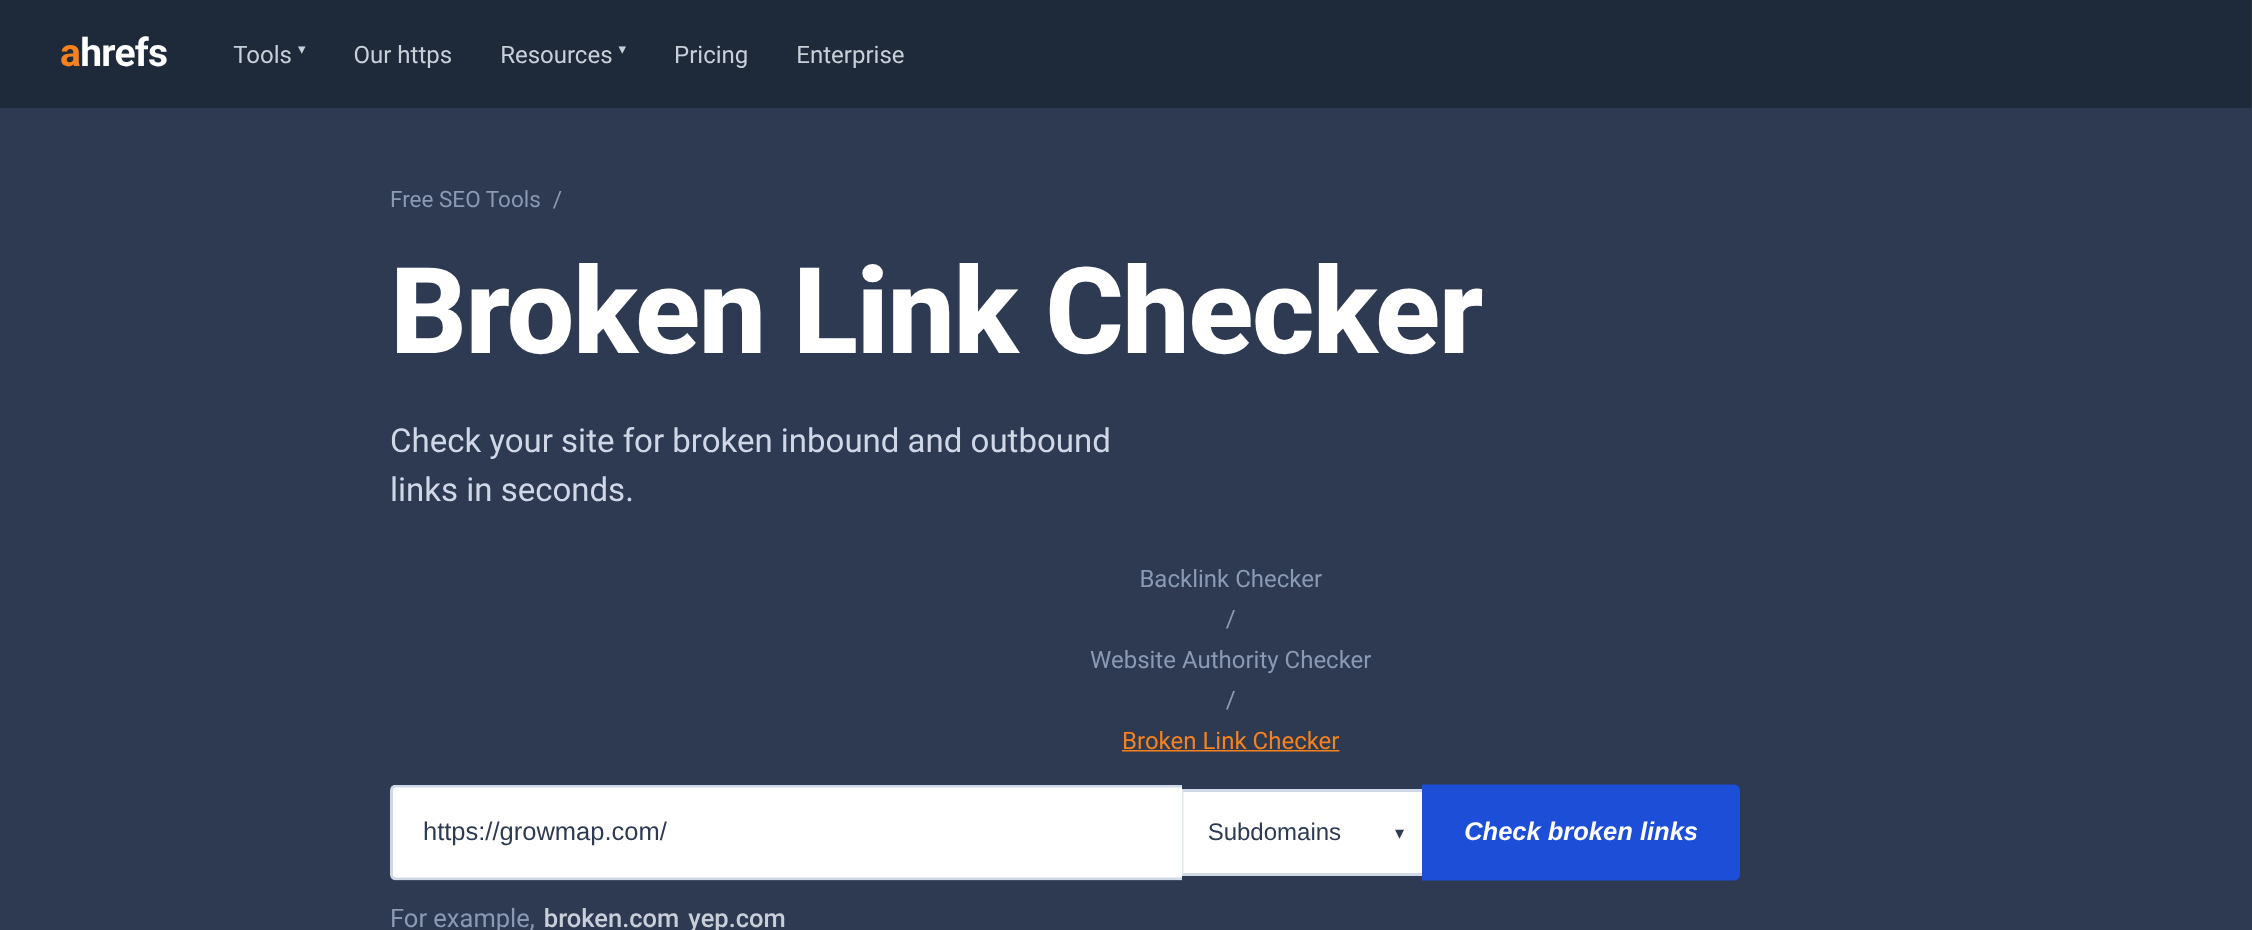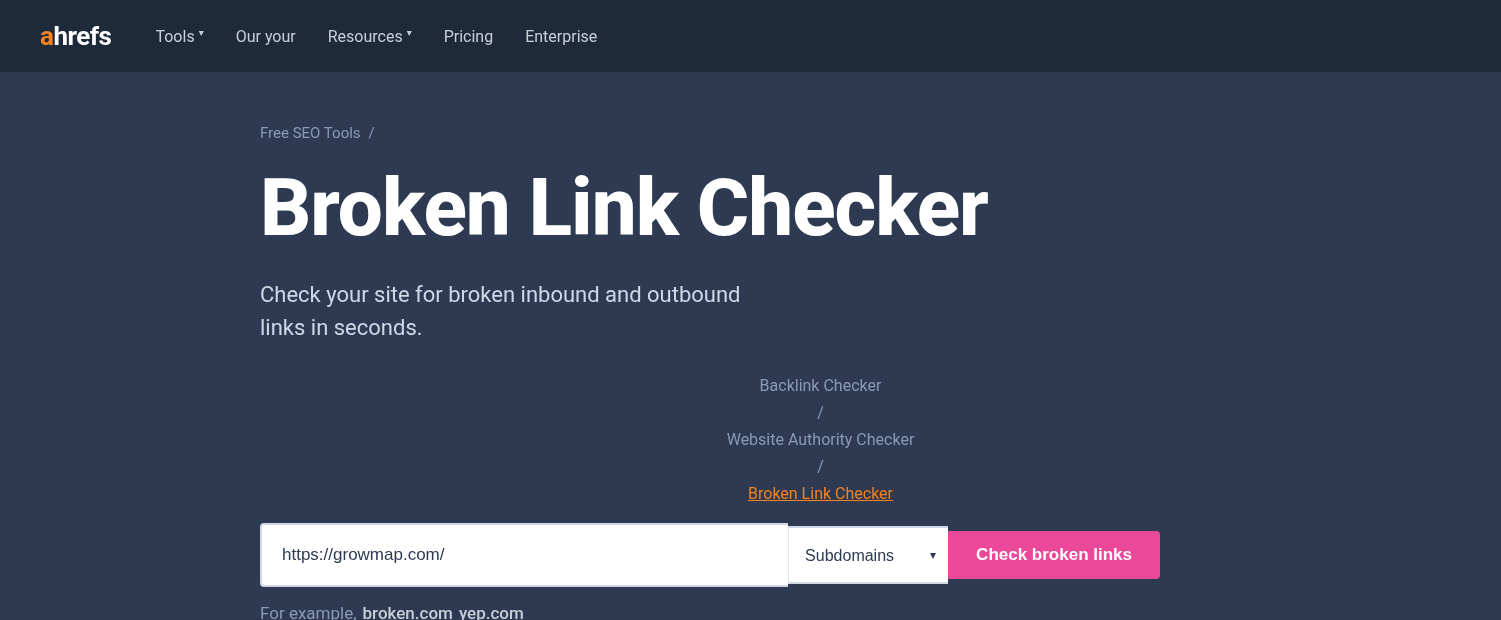--- a/index.html
+++ b/index.html
@@ -181,30 +181,31 @@
       position: absolute;
       right: 12px;
       top: 50%;
       transform: translateY(-50%);
       pointer-events: none;
       color: #2d3a52;
       font-size: 12px;
     }
 
     .check-button {
-      height: 48px;
+      height: 64px;
       padding: 0 28px;
-      background: #ec4899;
+      background: #1d4ed8;
       color: #ffffff;
       font-size: 17px;
       font-weight: 700;
       border: none;
       border-radius: 0 4px 4px 0;
       cursor: pointer;
       white-space: nowrap;
+      font-style: italic;
     }
 
     .example-text {
       font-size: 17px;
       color: #8a9ab5;
       display: flex;
       gap: 6px;
       align-items: center;
     }
 
@@ -220,21 +221,21 @@
   <div class="logo">
     <span class="logo-a">a</span>
       <span>hrefs</span>
   </div>
   <ul class="nav-items">
     <li class="nav-item">
       <span>Tools</span>
       <span class="nav-chevron">▾</span>
     </li>
     <li class="nav-item">
-      <span>Our your</span>
+      <span>Our https</span>
     </li>
     <li class="nav-item">
       <span>Resources</span>
       <span class="nav-chevron">▾</span>
     </li>
     <li class="nav-item">
       <span>Pricing</span>
     </li>
     <li class="nav-item">
       <span>Enterprise</span>

